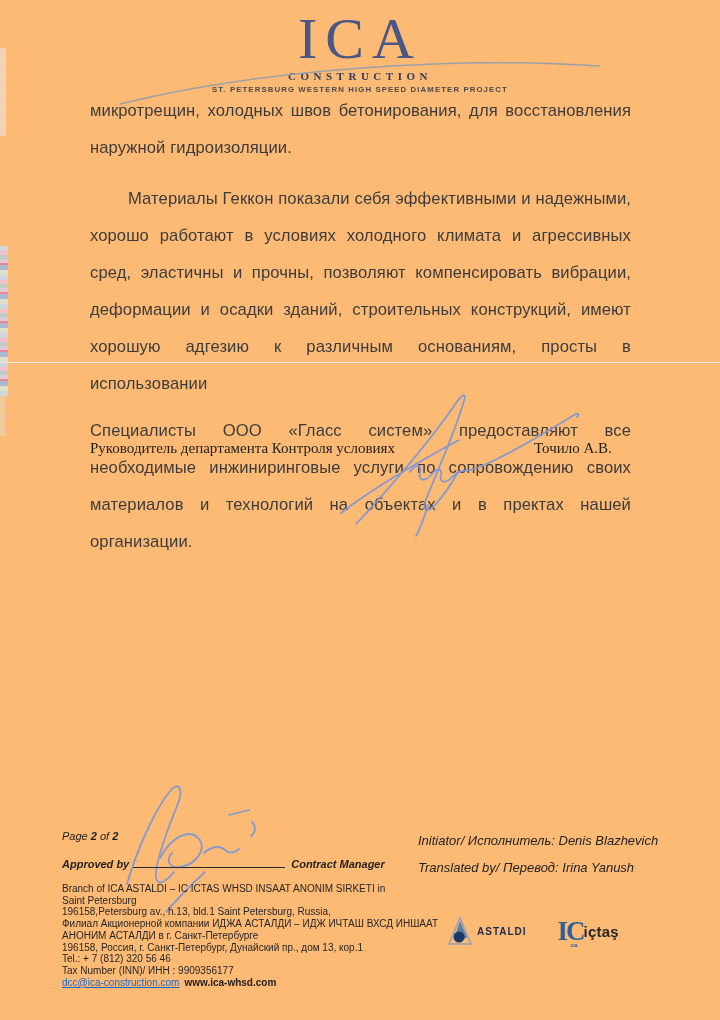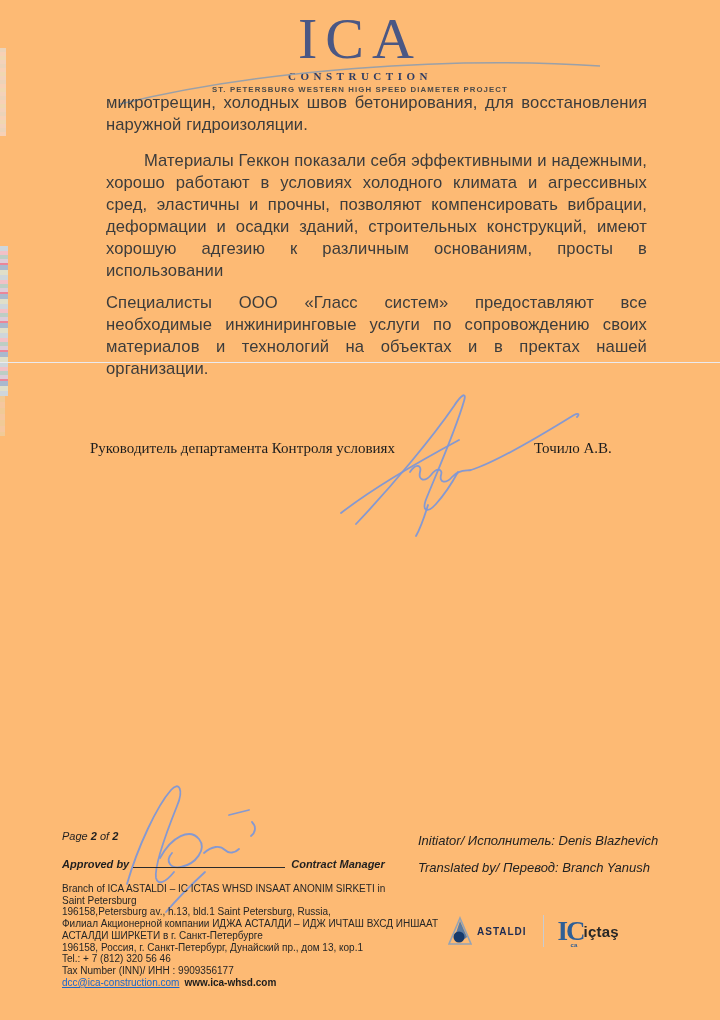--- a/index.html
+++ b/index.html
@@ -30,21 +30,21 @@
   .logo-subtitle {
     margin-top:2px; font-family:"Liberation Serif", serif; font-size:11px;
     letter-spacing:4.5px; color:#2f3c63; font-weight:600;
   }
   .logo-tagline {
     margin-top:3px; font-size:7.8px; letter-spacing:1.1px; color:#4a4a4a; font-weight:600;
   }
 
   
   .body-text { position:absolute; left:90px; top:92px; width:541px;
-    font-size:16.6px; line-height:22px; color:#3c3c3c; letter-spacing:.1px;margin-left:16px; }
+    font-size:16.6px; line-height:37px; color:#3c3c3c; letter-spacing:.1px; }
   .body-text p { text-align:justify; }
   .body-text p.p2 { margin-top:14px; text-indent:38px; }
   .body-text p.p3 { margin-top:10px; }
 
   
   .sig-line { position:absolute; top:440px; left:0; width:720px;
     font-family:"Liberation Serif", serif; font-size:15px; color:#1d1d1d; }
   .sig-title { position:absolute; left:90px; top:0; }
   .sig-name  { position:absolute; left:534px; top:0; }
 
@@ -132,29 +132,29 @@
   <div class="approved-row">
     <span>Approved by</span><span class="approved-line"></span><span>Contract  Manager</span>
   </div>
 
   <div class="initiator-row">
     <span>Initiator/ Исполнитель:</span>
     <span>Denis Blazhevich</span>
   </div>
   <div class="translated-row">
     <span>Translated by/ Перевод:</span>
-    <span>Branch Yanush</span>
+    <span>Irina Yanush</span>
   </div>
 
   <div class="address">
     <div>Branch of ICA ASTALDI – IC ICTAS WHSD INSAAT ANONIM SIRKETI in</div>
     <div>Saint Petersburg</div>
     <div>196158,Petersburg av., h.13, bld.1 Saint Petersburg, Russia,</div>
     <div>Филиал Акционерной компании ИДЖА АСТАЛДИ – ИДЖ ИЧТАШ ВХСД ИНШААТ</div>
-    <div>АСТАЛДИ ШИРКЕТИ в г. Санкт-Петербурге</div>
+    <div>АНОНИМ АСТАЛДИ в г. Санкт-Петербурге</div>
     <div>196158, Россия, г. Санкт-Петербург, Дунайский пр., дом 13, кор.1</div>
     <div>Tel.: + 7 (812) 320 56 46</div>
     <div>Tax Number (INN)/ ИНН : 9909356177</div>
     <div>
       <a href="#">dcc@ica-construction.com</a><span class="site">www.ica-whsd.com</span>
     </div>
   </div>
 
   <div class="partners">
     <div class="astaldi">

